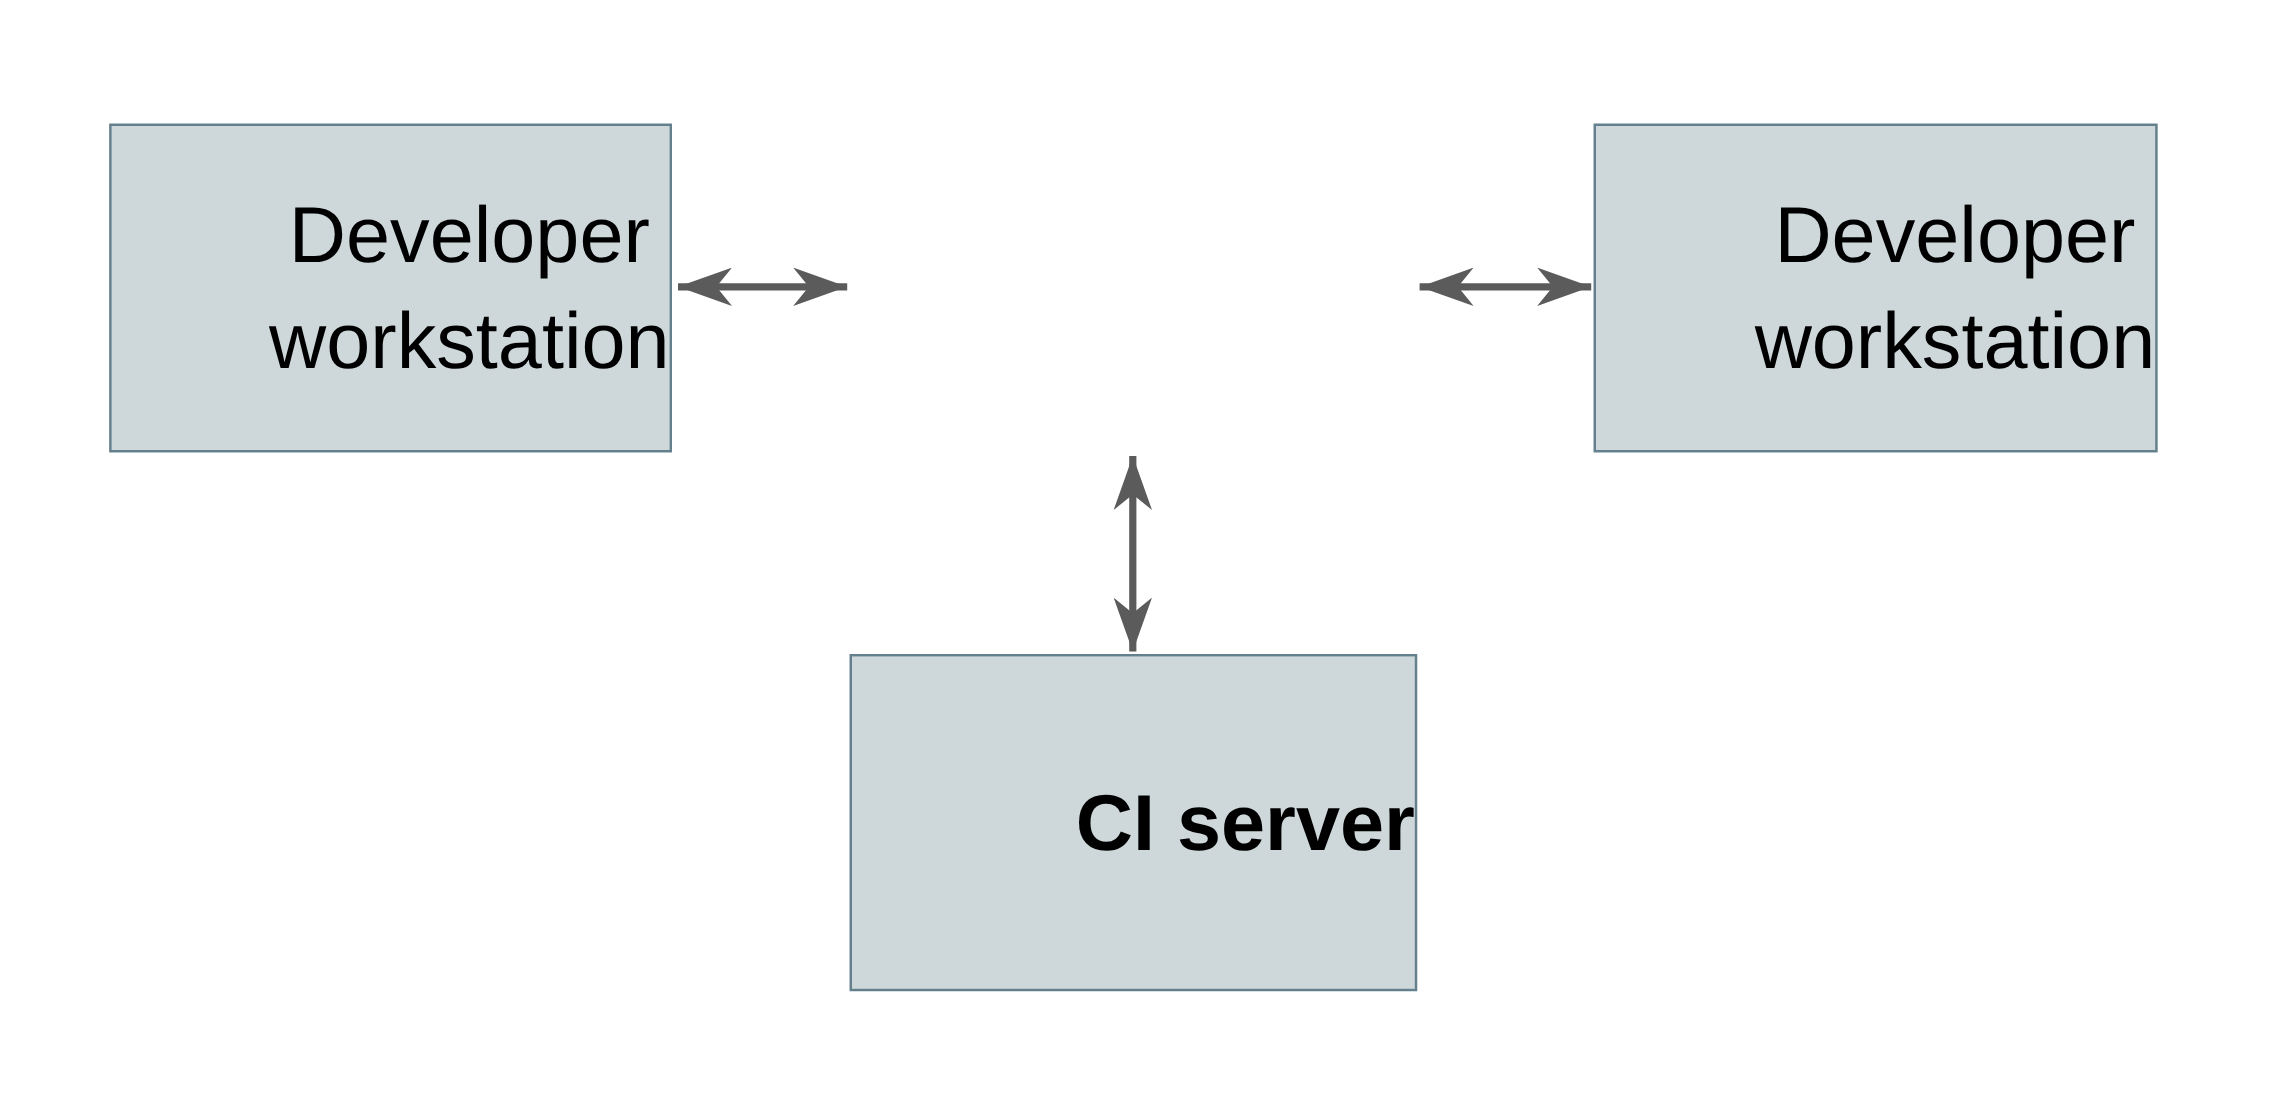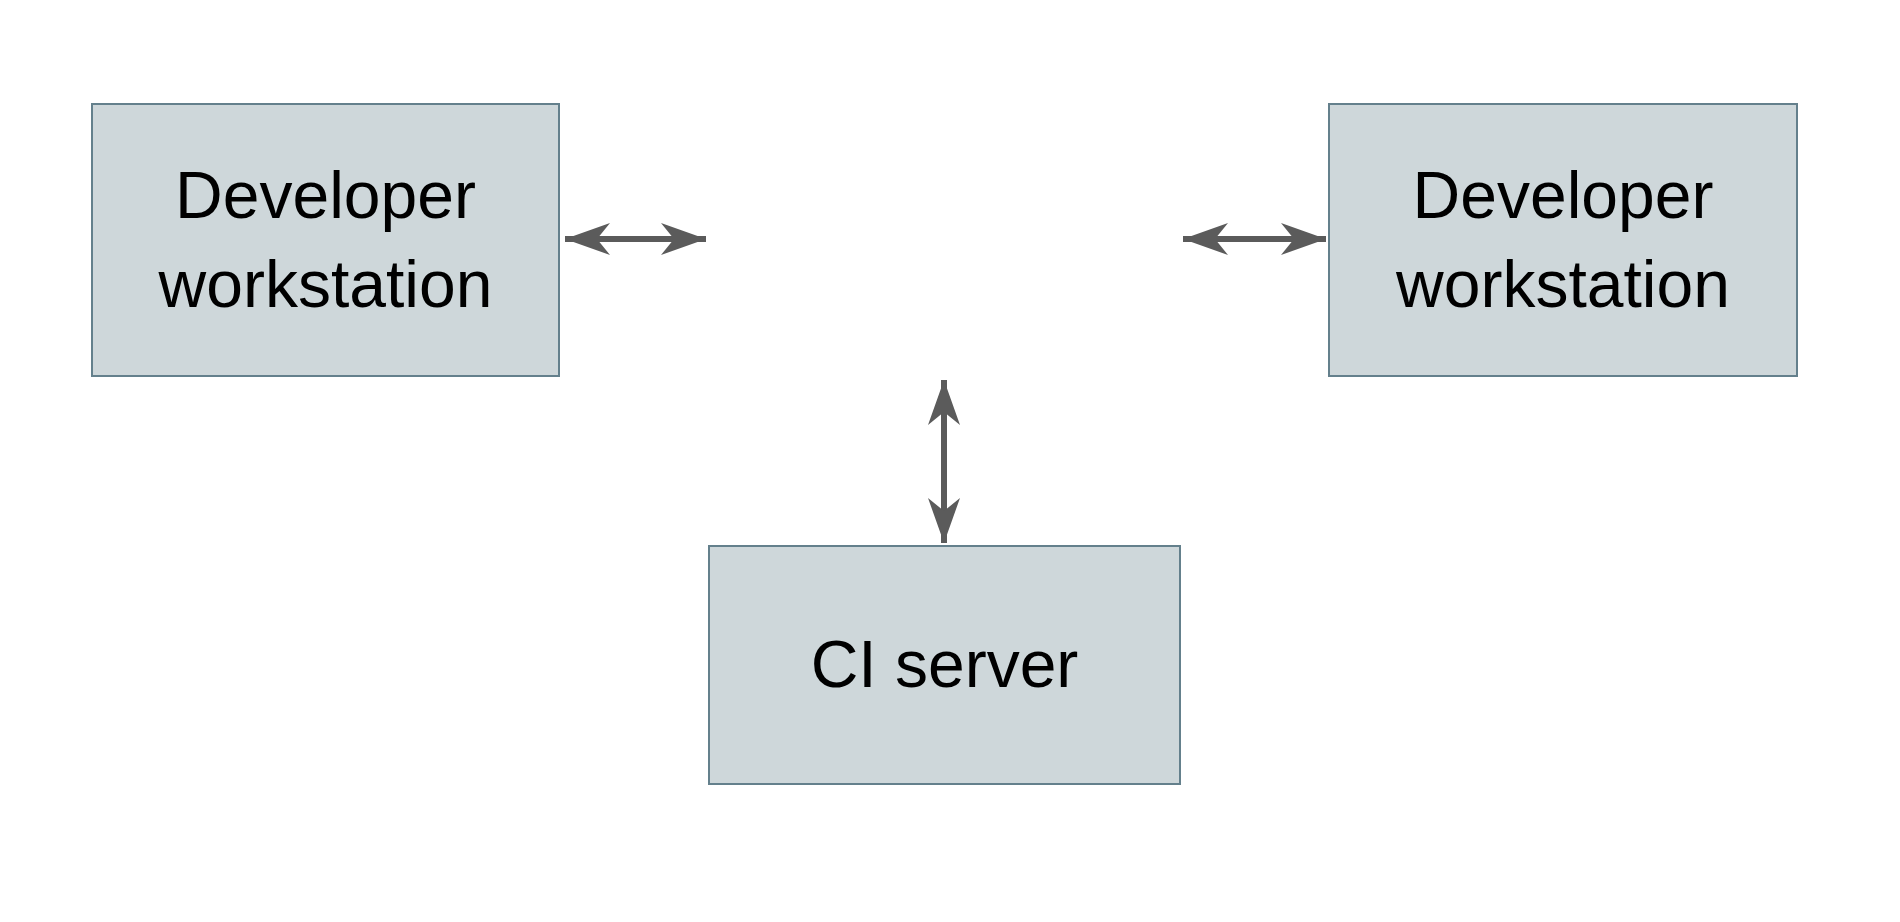--- a/index.html
+++ b/index.html
@@ -21,34 +21,34 @@
     height: 922px;
     background: var(--background);
     overflow: hidden;
   }
   .node {
     position: absolute;
     background: var(--node-fill);
     border: 2px solid var(--node-border);
     display: flex;
     align-items: center;
-    justify-content: center;
+    justify-content: flex-end;
   }
   .node-label {
     color: var(--text);
     font-size: 66px;
     line-height: 1.35;
     text-align: center;
     white-space: pre-line;
     letter-spacing: 0px;
   }
   .node-dev-left   { left: 91px;   top: 103px; width: 469px; height: 274px; }
   .node-shared     { left: 708px;  top: 103px; width: 473px; height: 274px; }
   .node-dev-right  { left: 1328px; top: 103px; width: 470px; height: 274px; }
-  .node-ci         { left: 708px;  top: 545px; width: 473px; height: 240px; }
+  .node-ci         { left: 708px;  top: 545px; width: 473px; height: 281px; font-weight: bold; }
   .edges-overlay {
     position: absolute;
     left: 0; top: 0;
     width: 1900px;
     height: 922px;
     color: var(--arrow);
     pointer-events: none;
   }
   .edges-overlay line {
     stroke: currentColor;

